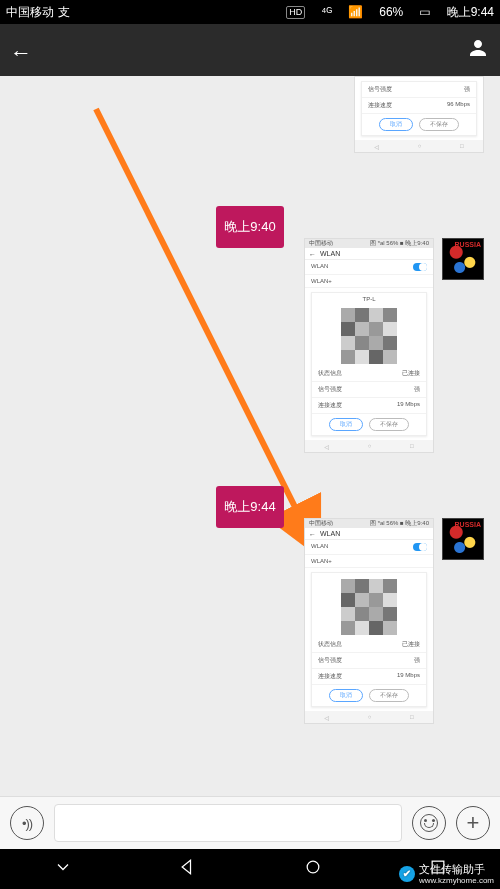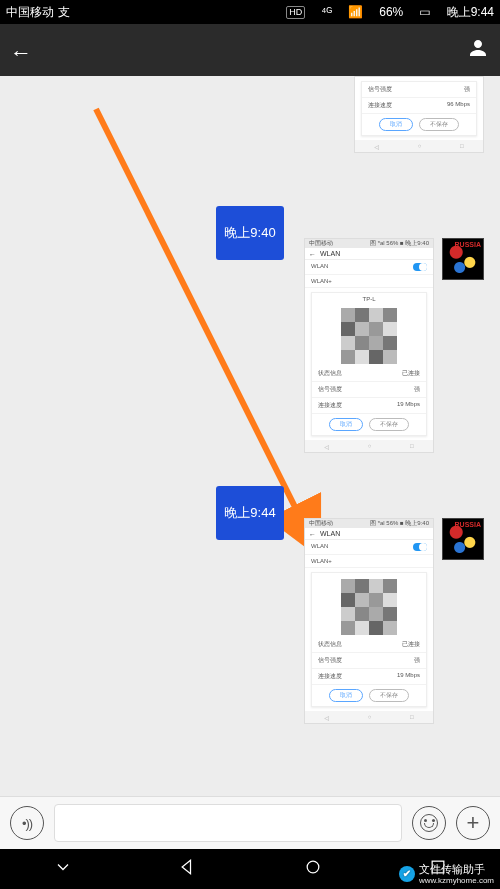--- a/index.html
+++ b/index.html
@@ -39,24 +39,24 @@
   .profile-icon svg { width:24px; height:24px; fill:#fff; }
   .chat-area {
     position: relative;
     height: 736px;
     overflow: hidden;
   }
   .timestamp {
     display:block;
     width: fit-content;
     margin: 0 auto;
-    background: #1d4ed8;
+    background: #be185d;
     color: #fff;
     font-size: 13px;
-    padding: 18px 8px;
+    padding: 12px 8px;
     border-radius: 3px;
   }
   .msg-row {
     display:flex;
     justify-content:flex-end;
     align-items:flex-start;
     gap:8px;
     padding-right:8px;
   }
   .avatar {

